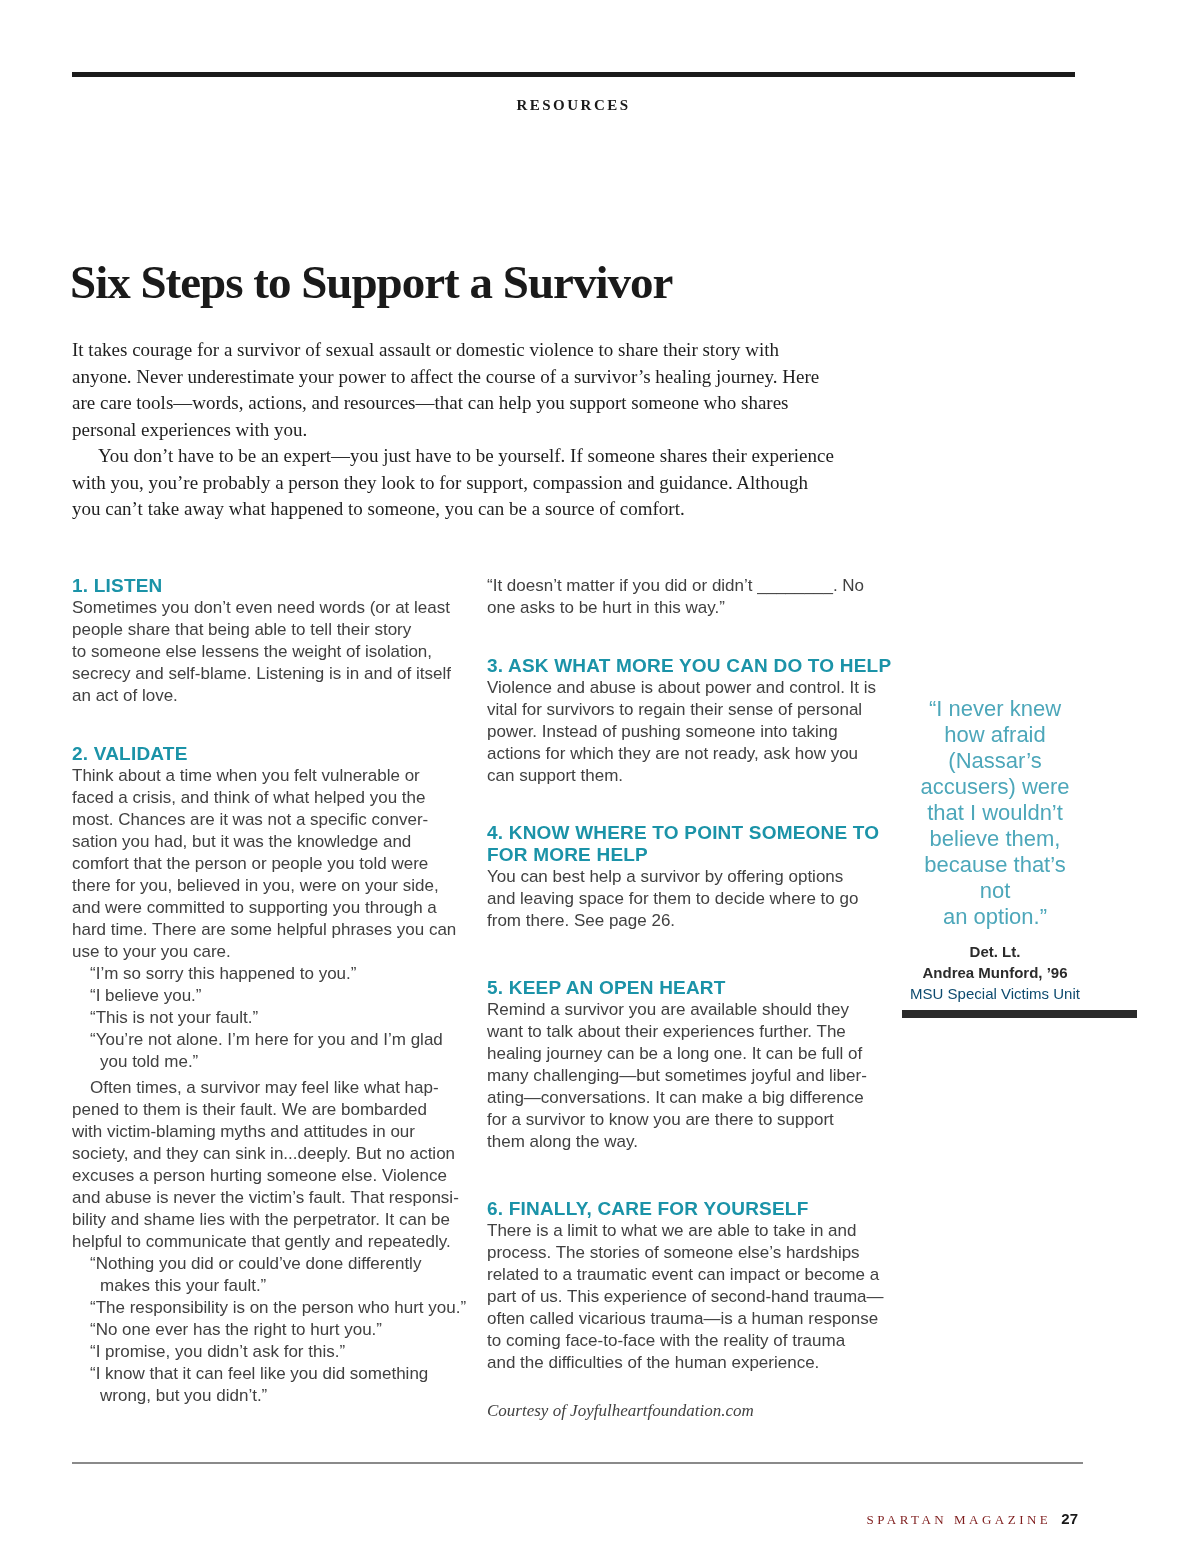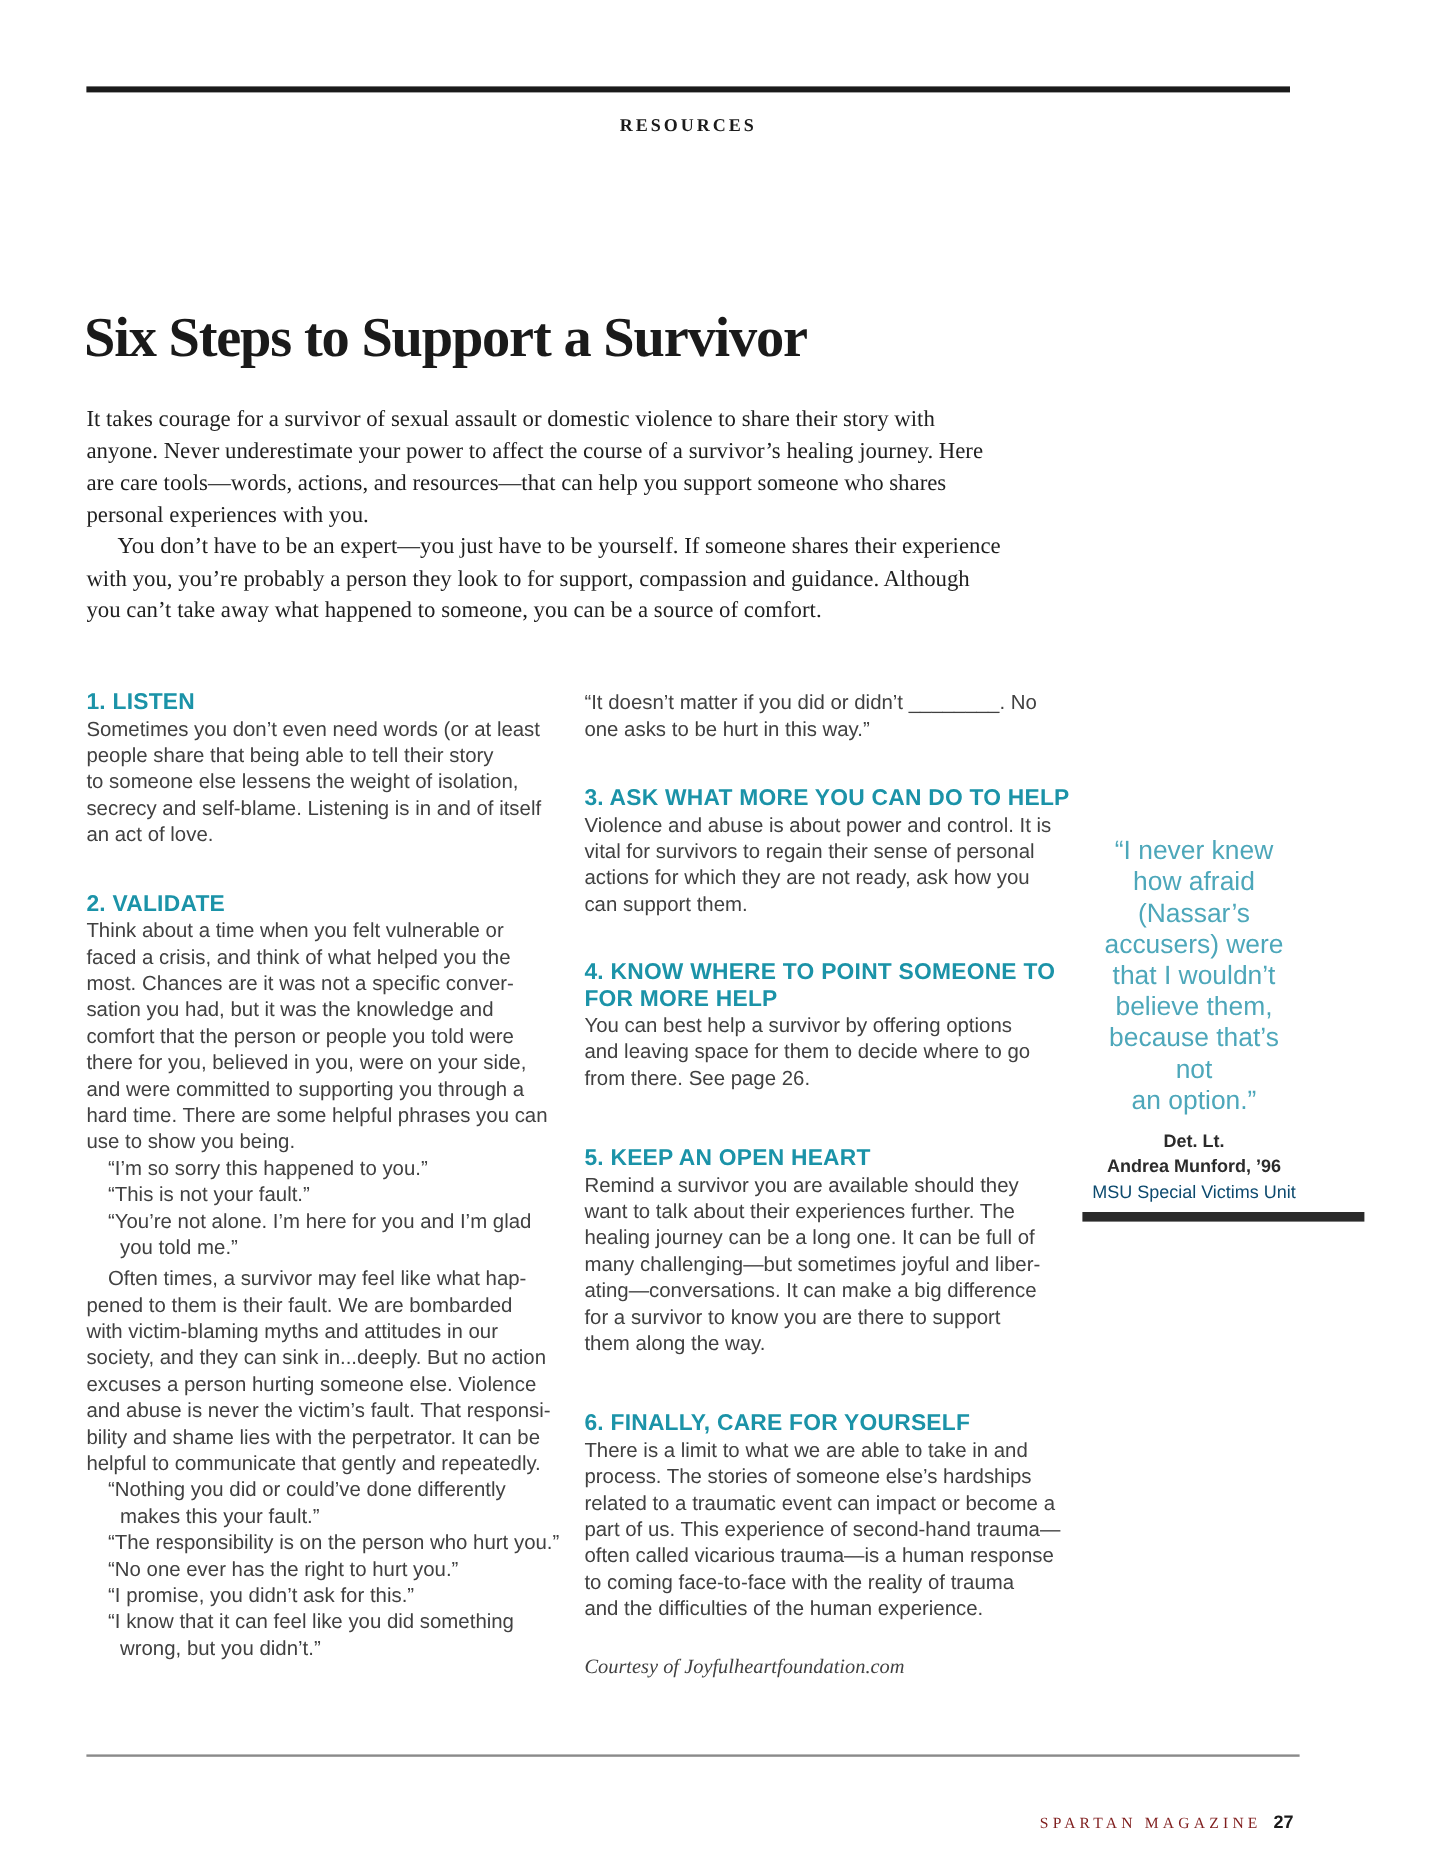--- a/index.html
+++ b/index.html
@@ -95,24 +95,27 @@
     <h3 class="sec-heading mt-sec">2. VALIDATE</h3>
     <div class="body-lines">
         <div class="line">Think about a time when you felt vulnerable or</div>
         <div class="line">faced a crisis, and think of what helped you the</div>
         <div class="line">most. Chances are it was not a specific conver-</div>
         <div class="line">sation you had, but it was the knowledge and</div>
         <div class="line">comfort that the person or people you told were</div>
         <div class="line">there for you, believed in you, were on your side,</div>
         <div class="line">and were committed to supporting you through a</div>
         <div class="line">hard time. There are some helpful phrases you can</div>
-        <div class="line">use to show you being.</div>
+        <div class="line">use to your you care.</div>
       </div>
     <div class="quote-item">
         <div class="line">“I’m so sorry this happened to you.”</div>
+      </div>
+    <div class="quote-item">
+        <div class="line">“I believe you.”</div>
       </div>
     <div class="quote-item">
         <div class="line">“This is not your fault.”</div>
       </div>
     <div class="quote-item">
         <div class="line">“You’re not alone. I’m here for you and I’m glad</div>
         <div class="line">you told me.”</div>
       </div>
     <div class="body-lines p-indent mt-tiny">
         <div class="line">Often times, a survivor may feel like what hap-</div>
@@ -146,20 +149,21 @@
   <div class="col col2">
     <div class="body-lines">
         <div class="line">“It doesn’t matter if you did or didn’t ________. No</div>
         <div class="line">one asks to be hurt in this way.”</div>
       </div>
 
     <h3 class="sec-heading mt-sec">3. ASK WHAT MORE YOU CAN DO TO HELP</h3>
     <div class="body-lines">
         <div class="line">Violence and abuse is about power and control. It is</div>
         <div class="line">vital for survivors to regain their sense of personal</div>
+        <div class="line">power. Instead of pushing someone into taking</div>
         <div class="line">actions for which they are not ready, ask how you</div>
         <div class="line">can support them.</div>
       </div>
 
     <h3 class="sec-heading mt-sec2">
         <div class="line">4. KNOW WHERE TO POINT SOMEONE TO</div>
         <div class="line">FOR MORE HELP</div>
       </h3>
     <div class="body-lines">
         <div class="line">You can best help a survivor by offering options</div>

